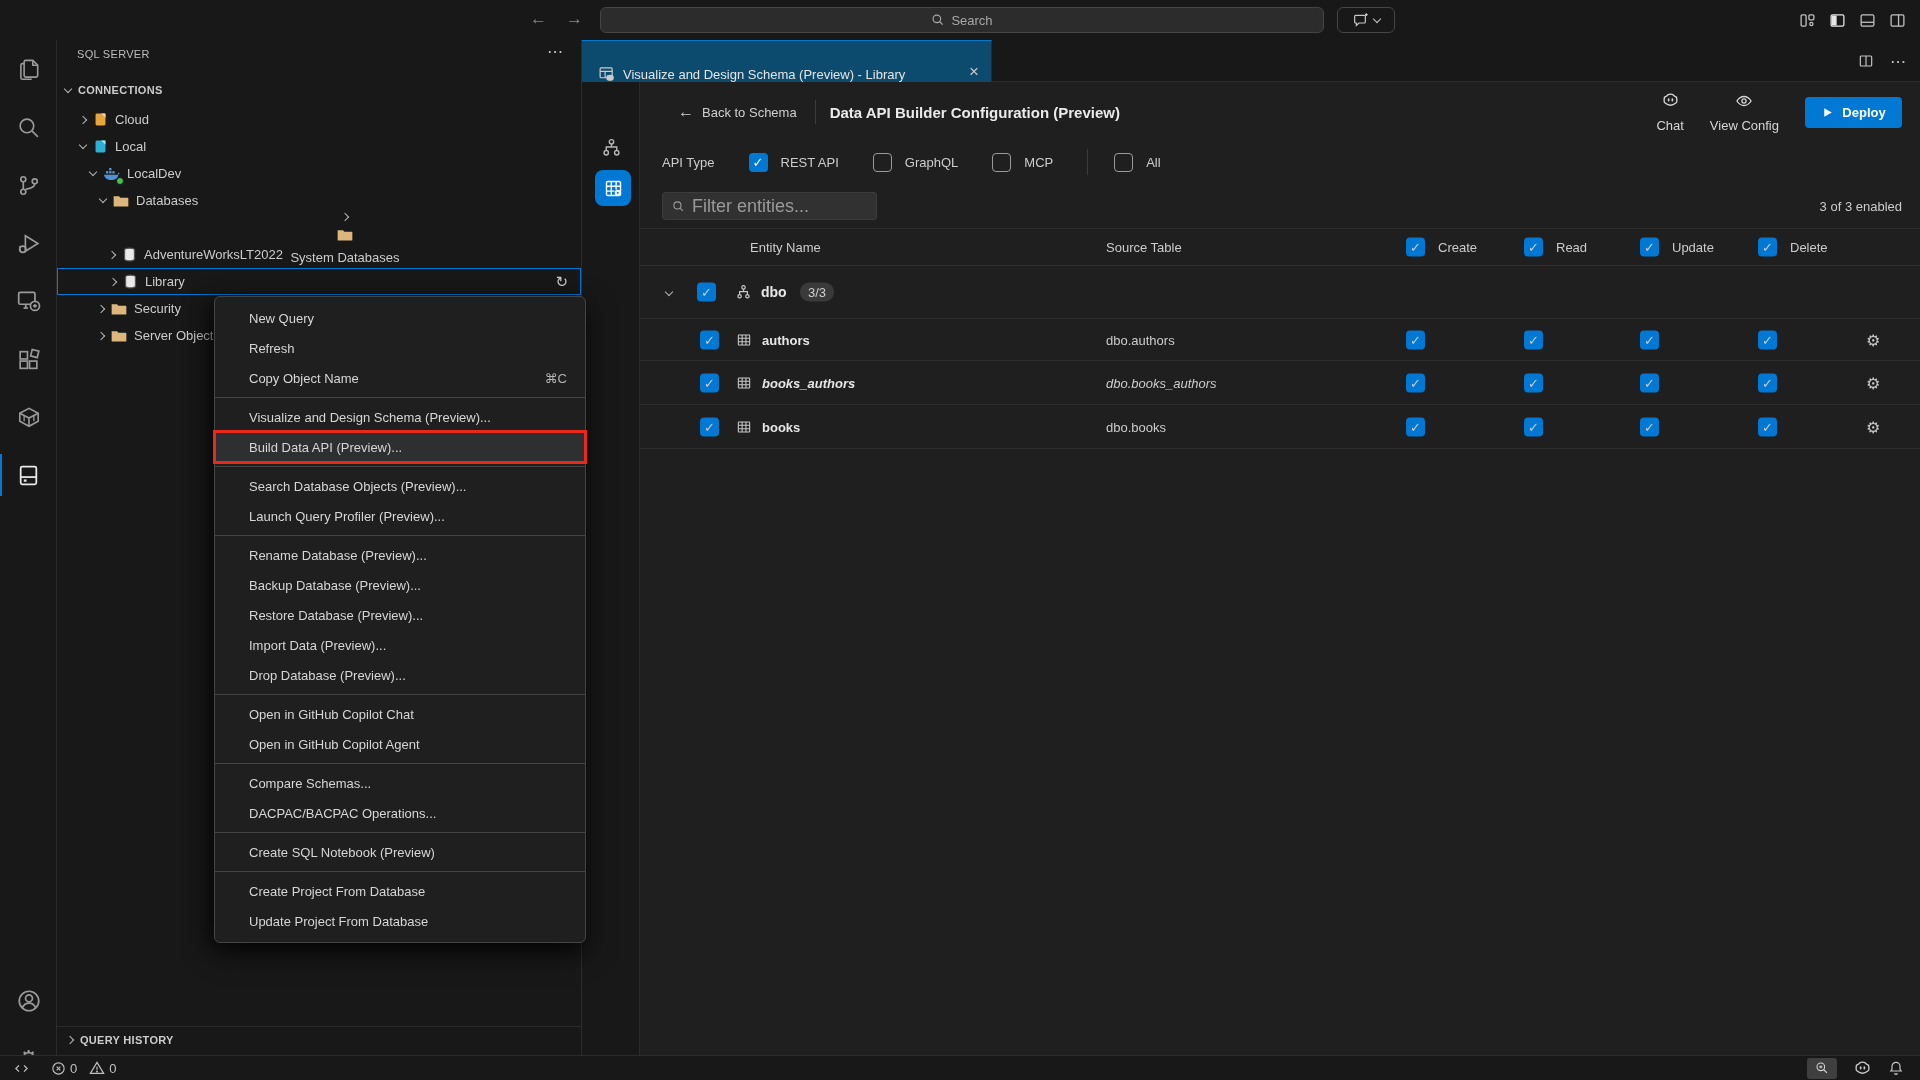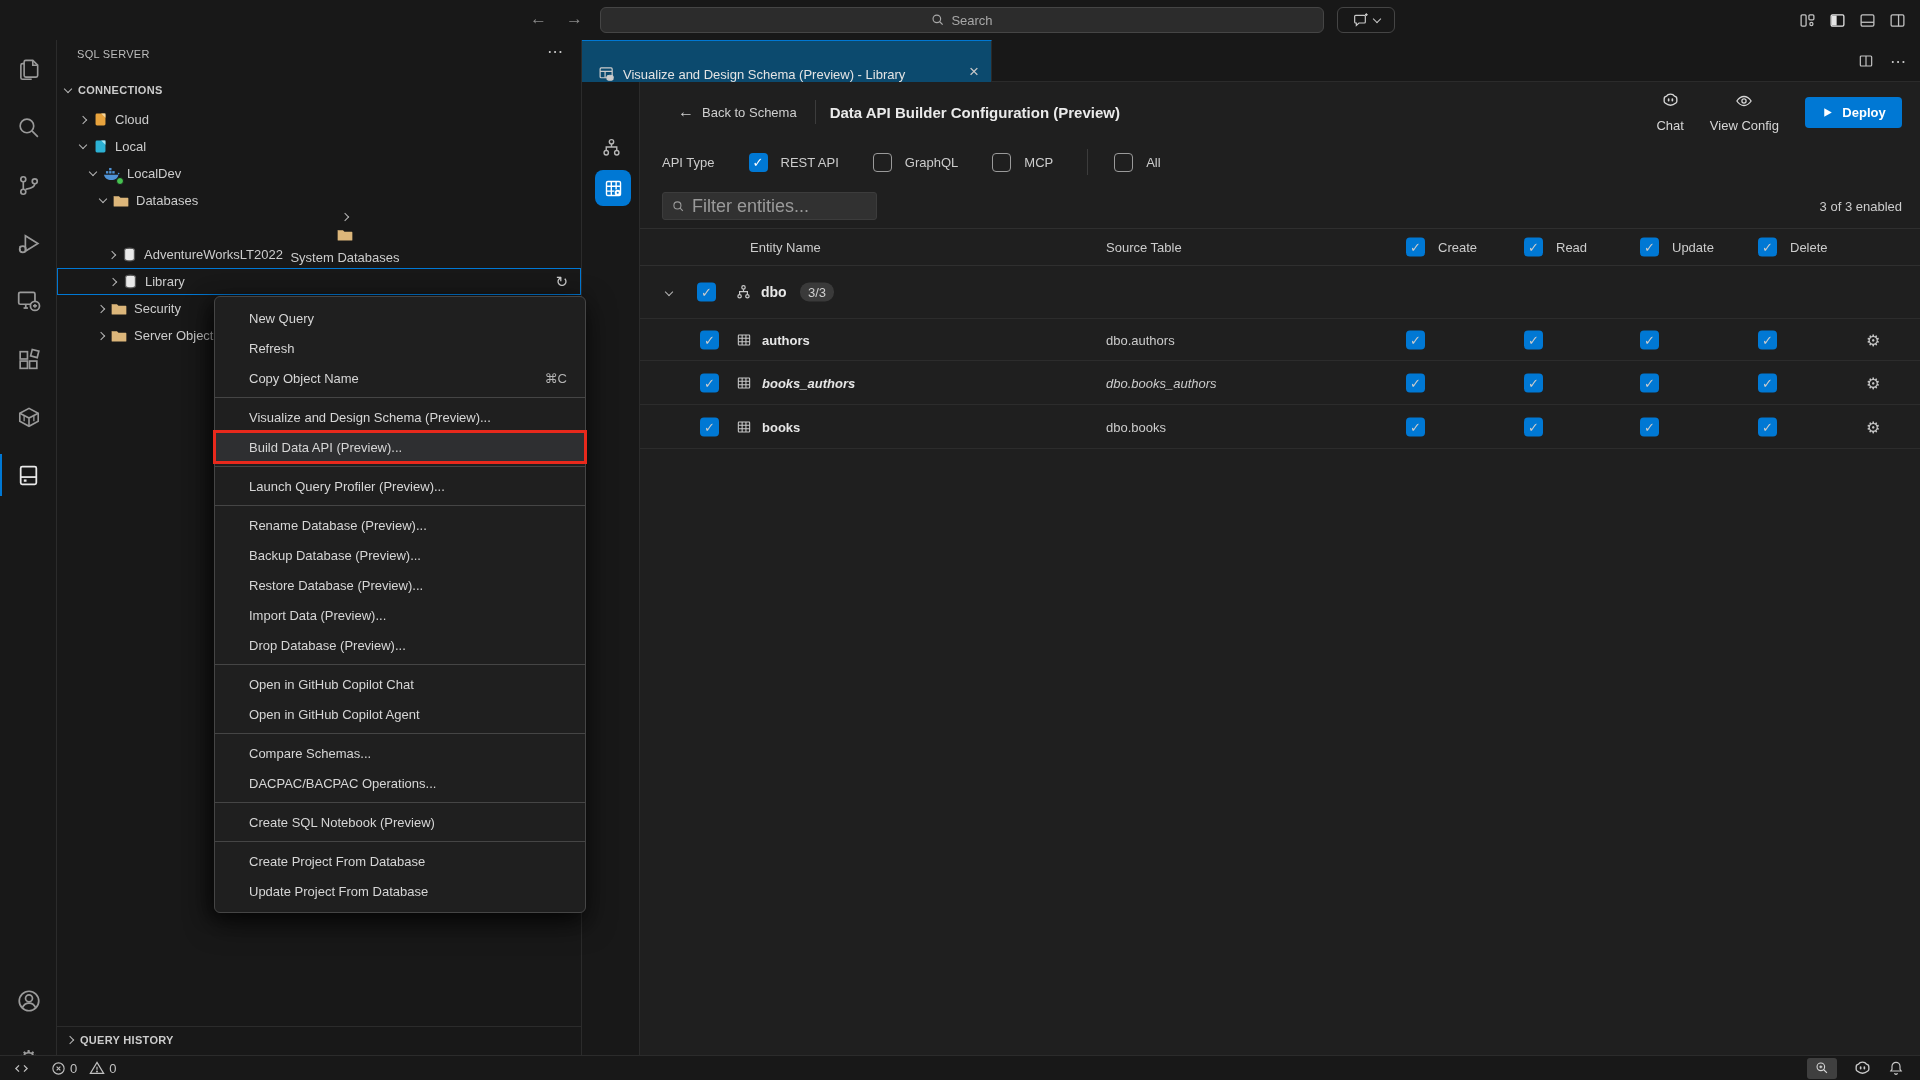--- a/index.html
+++ b/index.html
@@ -383,20 +383,23 @@
   </div>
   <div class="msep"></div>
   <div class="mi">
       <span>Visualize and Design Schema (Preview)...</span>
     </div>
   <div class="mi hl">
       <span>Build Data API (Preview)...</span>
     </div>
   <div class="msep"></div>
   <div class="mi">
+      <span>Search Database Objects (Preview)...</span>
+    </div>
+  <div class="mi">
       <span>Launch Query Profiler (Preview)...</span>
     </div>
   <div class="msep"></div>
   <div class="mi">
       <span>Rename Database (Preview)...</span>
     </div>
   <div class="mi">
       <span>Backup Database (Preview)...</span>
     </div>
   <div class="mi">

